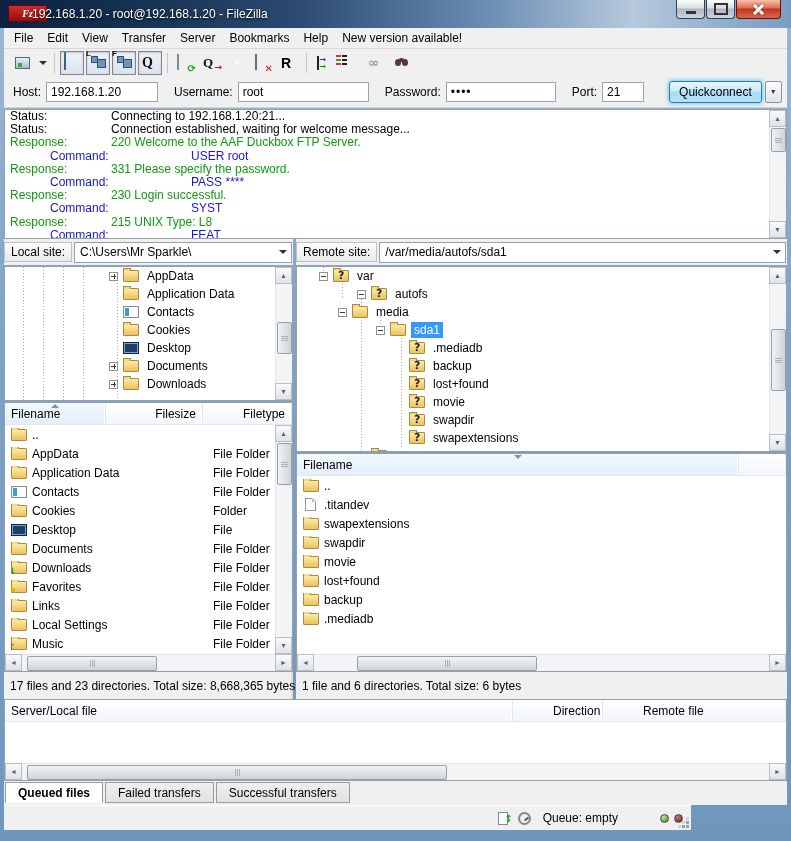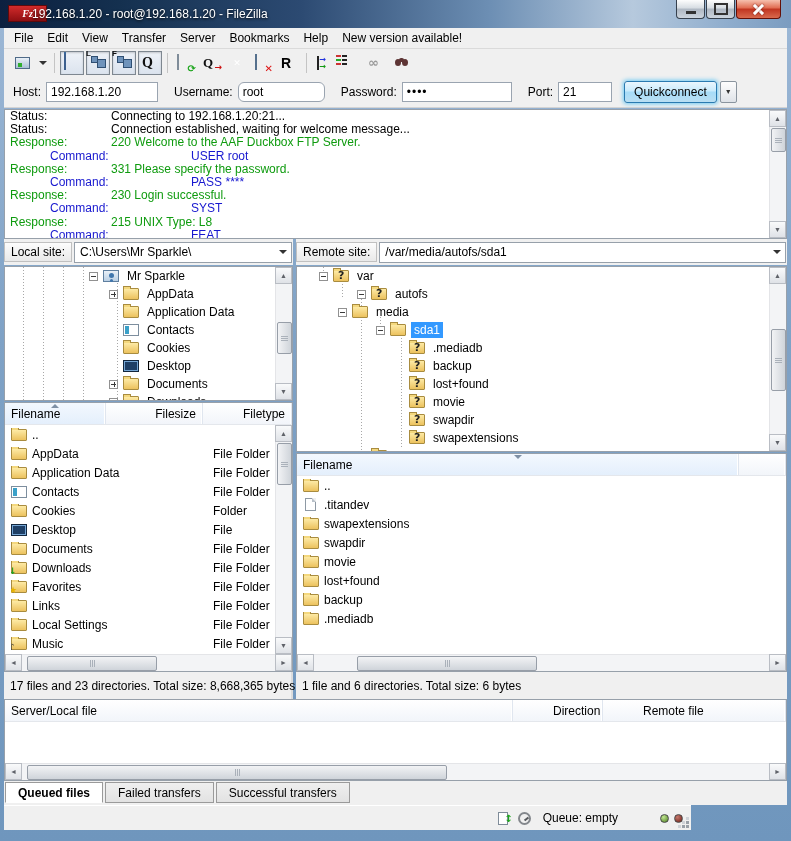--- a/index.html
+++ b/index.html
@@ -54,21 +54,21 @@
   .t-lst { width:14px; height:12px; margin:2px auto; position:relative; }
   .t-lst::before { content:""; position:absolute; left:0; top:0; width:5px; height:12px; background:repeating-linear-gradient(180deg,#222 0 2px,transparent 2px 4px); }
   .t-lst::after { content:""; position:absolute; right:1px; top:0; width:5px; height:12px; background:linear-gradient(180deg,#c33 0 2px,transparent 2px 4px,#2a2 4px 6px,transparent 6px 8px,#c33 8px 10px,transparent 10px 12px); }
   .t-link::before { content:"∞"; font:bold 13px/15px "DejaVu Sans",sans-serif; color:#9a9a9a; }
   .t-bino::before { content:""; position:absolute; left:1px; top:4px; width:6px; height:7px; border-radius:50%; background:#5d3434; box-shadow:7px 0 0 #5d3434; }
   .t-bino::after { content:""; position:absolute; left:5px; top:3px; width:5px; height:4px; background:#5d3434; border-radius:2px 2px 0 0; }
 
   .qcbar { position:absolute; left:4px; top:76px; width:783px; height:32px; background:#f0f0f0; border-bottom:1px solid #d3d3d3; display:flex; align-items:center; padding-left:9px; }
   .qc-label { margin-right:5px; white-space:nowrap; }
   .qc-input { height:20px; border:1px solid #9aa4b0; background:#fff; padding:1px 4px; font:12px "Liberation Sans",sans-serif; margin-right:16px; }
-  .qc-host { width:112px; } .qc-user { width:87px;border-radius:6px; } .qc-pass { width:110px; letter-spacing:1px; } .qc-port { width:54px; margin-right:12px; }
+  .qc-host { width:112px; } .qc-user { width:131px; } .qc-pass { width:110px; letter-spacing:1px; } .qc-port { width:42px; margin-right:25px; }
   .qc-btn { height:22px; padding:0 9px; border:1px solid #2a7ab0; border-radius:3px; background:linear-gradient(#eaf6fd,#c9ebfc 45%,#a6dcf8 50%,#badff3); box-shadow:0 0 4px 1px #6fc9f2; font:12px "Liberation Sans",sans-serif; }
   .qc-dd { width:17px; height:22px; margin-left:3px; border:1px solid #8a949e; border-radius:2px; background:linear-gradient(#fdfdfd,#dfe3e8); font-size:7px; color:#333; }
 
   
   .panel { position:absolute; background:#fff; border:1px solid #97a0aa; overflow:hidden; }
   .logpane { left:4px; top:109px; width:783px; height:130px; }
   .log-row { height:13.2px; line-height:13.2px; white-space:nowrap; }
   .log-label { display:inline-block; width:106px; padding-left:5px; }
   .k-status { color:#000; } .k-response { color:#0f9b0f; } .k-command { color:#1717cf;margin-left:40px; }
 
@@ -277,25 +277,20 @@
       <span class="combo-arrow"></span>
     </div>
   </div>
 
   <div class="panel tree-local">
     <div class="guide" style="left:18px;top:0;height:135px;"></div>
     <div class="guide" style="left:38px;top:0;height:135px;"></div>
     <div class="guide" style="left:58px;top:0;height:135px;"></div>
     <div class="guide" style="left:78px;top:0;height:135px;"></div>
     <div class="guide" style="left:112px;top:16px;height:119px;"></div>
-    <div class="trow" style="padding-left:84px;">
-        <span class="exp"></span>
-        <span class="ic user"></span>
-        <span class="tlabel">Mr Sparkle</span>
-      </div>
     <div class="trow" style="padding-left:104px;">
         <span class="exp plus"></span>
         <span class="ic folder"></span>
         <span class="tlabel">AppData</span>
       </div>
     <div class="trow" style="padding-left:104px;">
         <span class="exp-sp"></span>
         <span class="ic folder"></span>
         <span class="tlabel">Application Data</span>
       </div>

